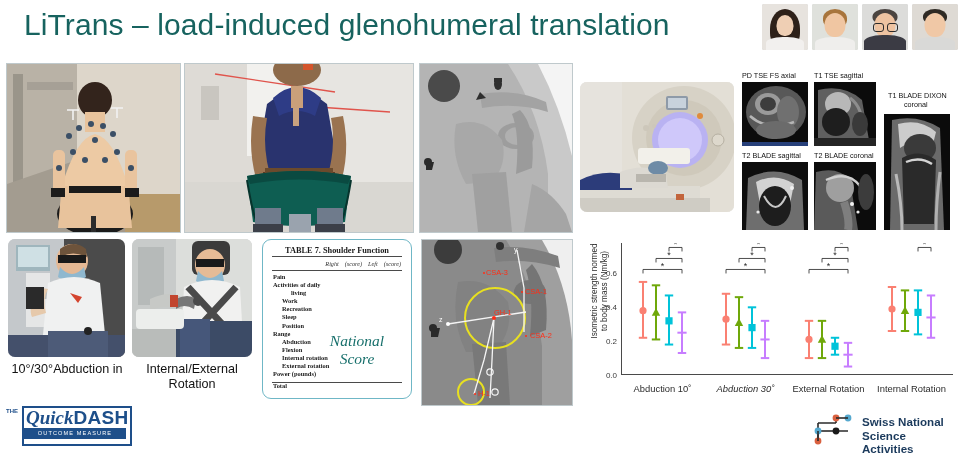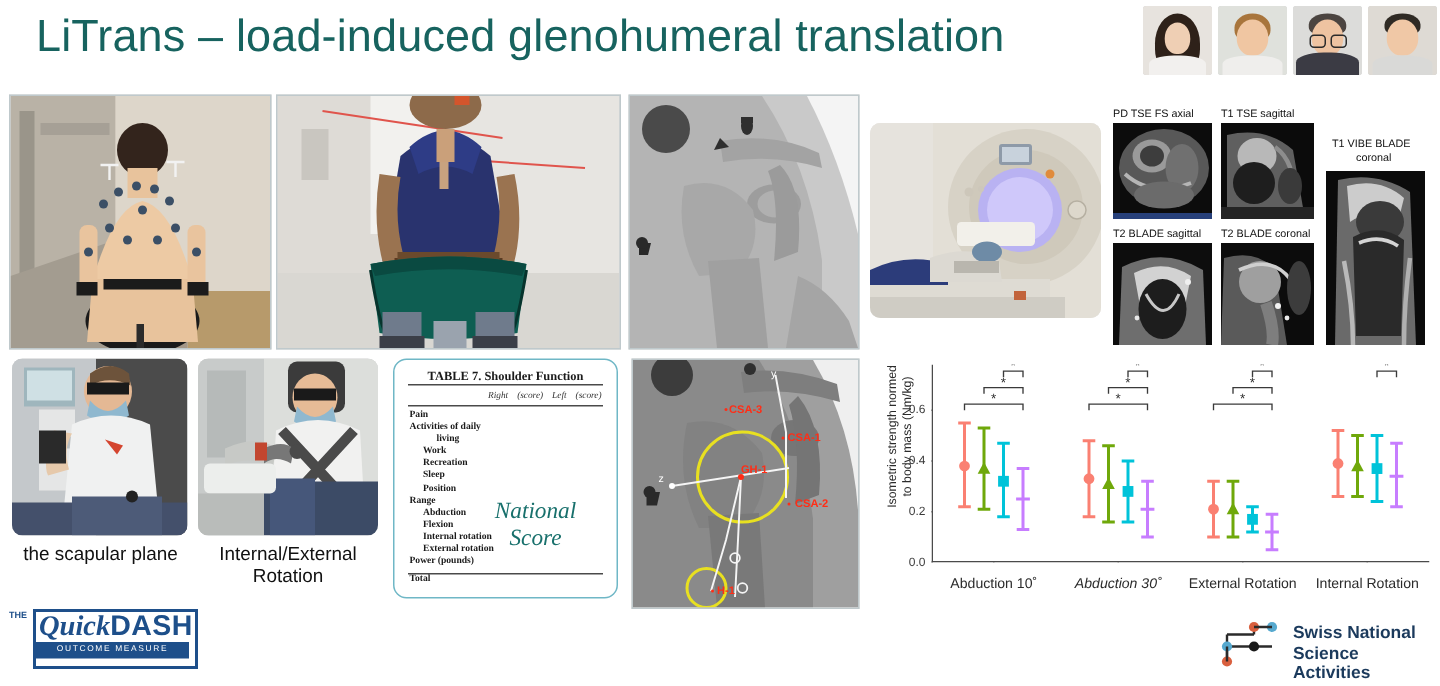--- a/index.html
+++ b/index.html
@@ -57,21 +57,21 @@
   #cs-rows .b{font-weight:bold;}
   #cs-rows .i1{padding-left:9px;}
   #cs-rows .i2{padding-left:18px;}
   #constant-score-label{
     position:absolute;right:8px;bottom:30px;width:92px;text-align:center;
     font-family:"Liberation Serif",serif;font-style:italic;font-size:15.5px;
     color:#18706c;line-height:18px;
   }
 
   
-  .xr-label{position:absolute;color:#ff2d16;font-size:7.4px;font-weight:bold;white-space:nowrap;}
+  .xr-label{position:absolute;color:#ff2d16;font-size:7.4px;font-weight:normal;white-space:nowrap;}
   .xr-axis{position:absolute;color:#fff;font-size:7px;}
   .xr-dot{position:absolute;width:2.4px;height:2.4px;background:#ff2d16;border-radius:50%;}
 
   
   .mri-cap{position:absolute;color:#111;font-size:7.2px;line-height:8.4px;white-space:nowrap;}
   .mri-img{position:absolute;background:#111;overflow:hidden;}
 
   
   #quickdash-logo{position:absolute;left:6px;top:404px;width:124px;height:40px;}
   #qd-the{position:absolute;left:0;top:4px;font-size:6px;font-weight:bold;color:#1e4f8a;}
@@ -312,21 +312,21 @@
         <path d="M2 10 q22 -6 34 8 l8 50 l-44 0Z" fill="#5a5a5a"></path>
         <ellipse cx="26" cy="26" rx="14" ry="14" fill="#9f9f9f"></ellipse>
         <path d="M12 18 q22 -10 34 6" stroke="#cfcfcf" stroke-width="2.4" fill="none"></path>
         <path d="M30 40 q6 18 4 28" stroke="#7e7e7e" stroke-width="8" fill="none"></path>
         <circle cx="38" cy="42" r="2" fill="#f2f2f2"></circle>
         <circle cx="44" cy="50" r="1.6" fill="#ececec"></circle>
         <ellipse cx="52" cy="30" rx="8" ry="18" fill="#3c3c3c"></ellipse>
       </svg>
     </div>
 
-    <div class="mri-cap" style="left:150px;top:22px;">T1 VIBE BLADE</div>
+    <div class="mri-cap" style="left:150px;top:22px;">T1 BLADE DIXON</div>
     <div class="mri-cap" style="left:166px;top:31px;">coronal</div>
     <div class="mri-img" style="left:146px;top:44px;width:66px;height:116px;">
       <svg width="66" height="116" viewBox="0 0 66 116">
           <rect width="66" height="116" fill="#0b0b0b"></rect>
         <path d="M8 6 q26 -6 48 8 l4 102 l-54 0Z" fill="#6a6a6a"></path>
         <path d="M14 10 q22 -6 38 8 l-4 16 q-18 -10 -32 0Z" fill="#cccccc"></path>
         <ellipse cx="36" cy="34" rx="16" ry="14" fill="#3a3a3a"></ellipse>
         <path d="M18 44 q18 -10 34 2 l-2 64 l-30 0Z" fill="#2a2a2a"></path>
         <path d="M22 48 q14 -6 26 2" stroke="#d4d4d4" stroke-width="2.4" fill="none"></path>
         <path d="M12 60 q6 30 6 56" stroke="#b9b9b9" stroke-width="3" fill="none"></path>
@@ -375,21 +375,21 @@
       <path d="M18 60 q22 -10 34 0 l-2 12 q-18 -8 -32 0Z" fill="#c7c9c6"></path>
       <rect x="4" y="70" width="48" height="20" rx="4" fill="#eceeec"></rect>
       <rect x="0" y="90" width="44" height="28" fill="#b9bcba"></rect>
       <path d="M44 60 q12 -6 20 0 l-2 10 q-10 -6 -18 0Z" fill="#777"></path>
       <rect x="38" y="56" width="8" height="12" fill="#c2462f"></rect>
       <circle cx="66" cy="62" r="5" fill="#4a4a4a"></circle>
     </svg>
   </div>
 
   <div class="caption" style="left:6px;top:362px;width:122px;">
-    <div>the scapular plane</div>
+    <div>10°/30°Abduction in</div>
   </div>
   <div class="caption" style="left:132px;top:362px;width:120px;">
     <div>Internal/External</div>
     <div>Rotation</div>
   </div>
 
   <div id="constant-score-card">
     <div id="cs-table-title">TABLE 7.   Shoulder Function</div>
     <div class="cs-rule" style="top:16px;"></div>
     <div id="cs-colhead">

